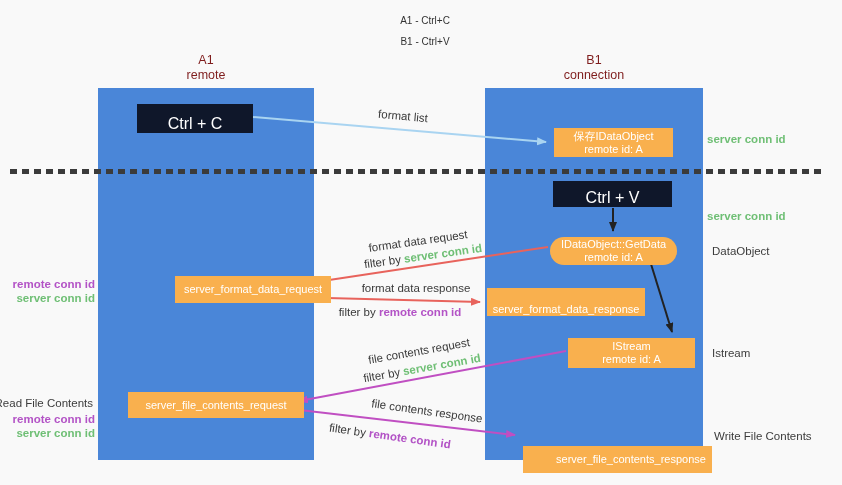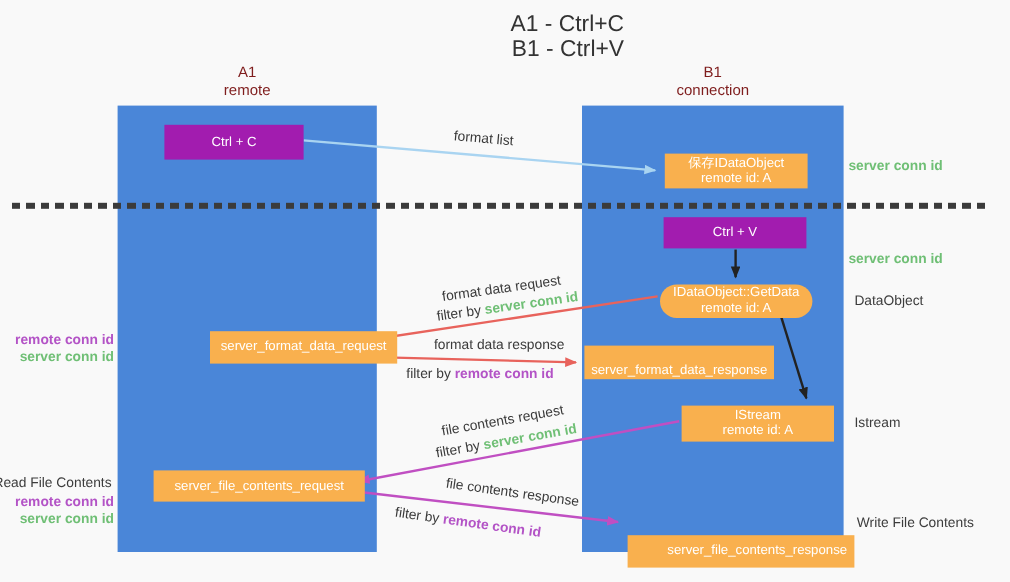--- a/index.html
+++ b/index.html
@@ -1,26 +1,26 @@
 <!DOCTYPE html>
 <html><head>
 <meta charset="utf-8">
 <style>
   html,body{margin:0;padding:0;}
   body{font-family:"Liberation Sans",sans-serif;background:#f9f9f9;}
   .stage{position:relative;width:842px;height:485px;background:#f9f9f9;overflow:hidden;}
   .abs{position:absolute;}
-  .title{top:10px;left:330px;width:190px;text-align:right;font-size:19px;line-height:21px;color:#333;}
+  .title{top:10px;left:330px;width:190px;text-align:center;font-size:10px;line-height:21px;color:#333;}
   .lifeline-header{text-align:center;font-size:12.5px;line-height:15px;color:#7f1d1d;}
   .col{background:#4a86d8;}
   .dotted{top:169px;left:10px;width:814px;height:5px;z-index:3;
           background:repeating-linear-gradient(to right,#3b3b3b 0 7px,transparent 7px 12px);}
   .box{display:flex;flex-direction:column;align-items:center;justify-content:center;
        text-align:center;color:#fff;z-index:5;}
-  .box.green{background:#a21caf;font-size:11px;}
+  .box.green{background:#0f172a;font-size:16px;justify-content:flex-end;}
   .box.orange{background:#f9b04e;font-size:11px;line-height:13px;}
   .lbl{font-size:11.5px;color:#3a3a3a;text-align:center;z-index:4;white-space:nowrap;}
   .ann{font-size:11.5px;color:#3c3c3c;white-space:nowrap;z-index:4;}
   .ann.right-align{text-align:right;line-height:14px;}
   .green-t{color:#6fbf75;font-weight:bold;}
   .purple-t{color:#b353c6;font-weight:bold;}
   svg.overlay{position:absolute;top:0;left:0;z-index:4;pointer-events:none;}
 </style>
 </head>
 <body>

